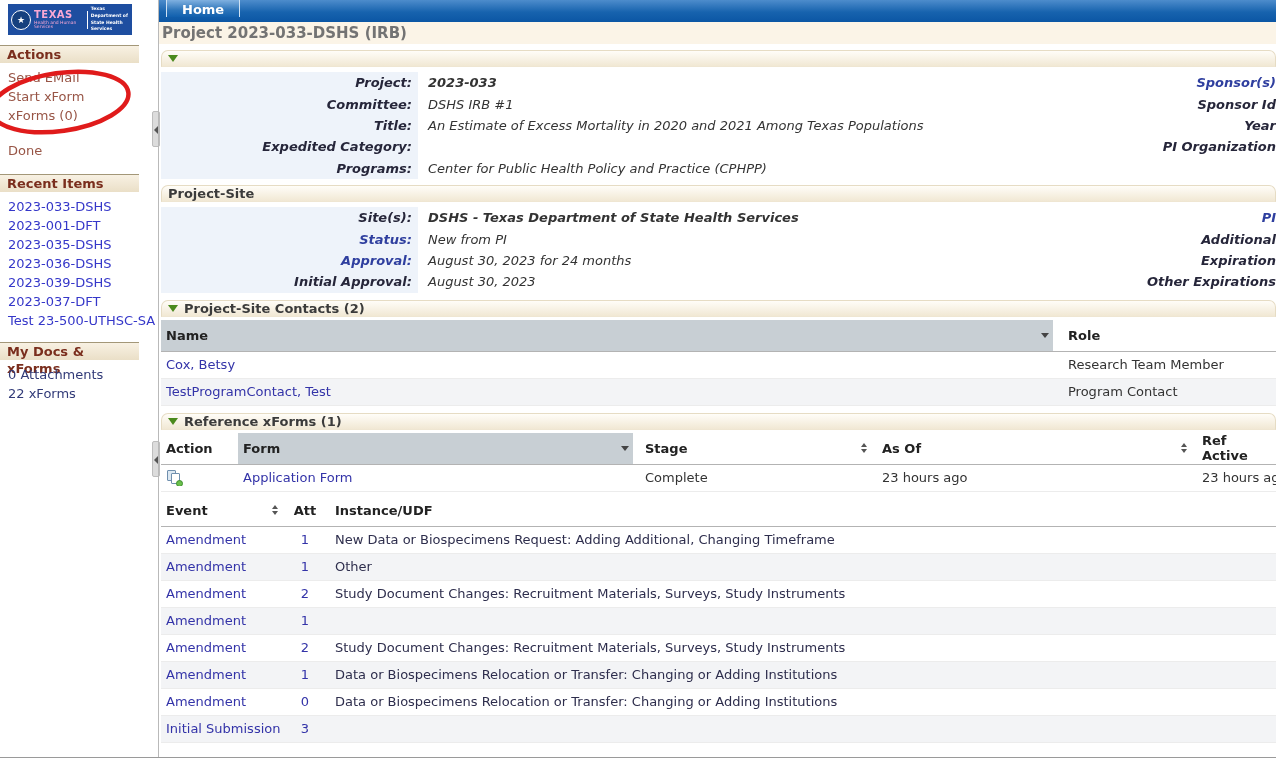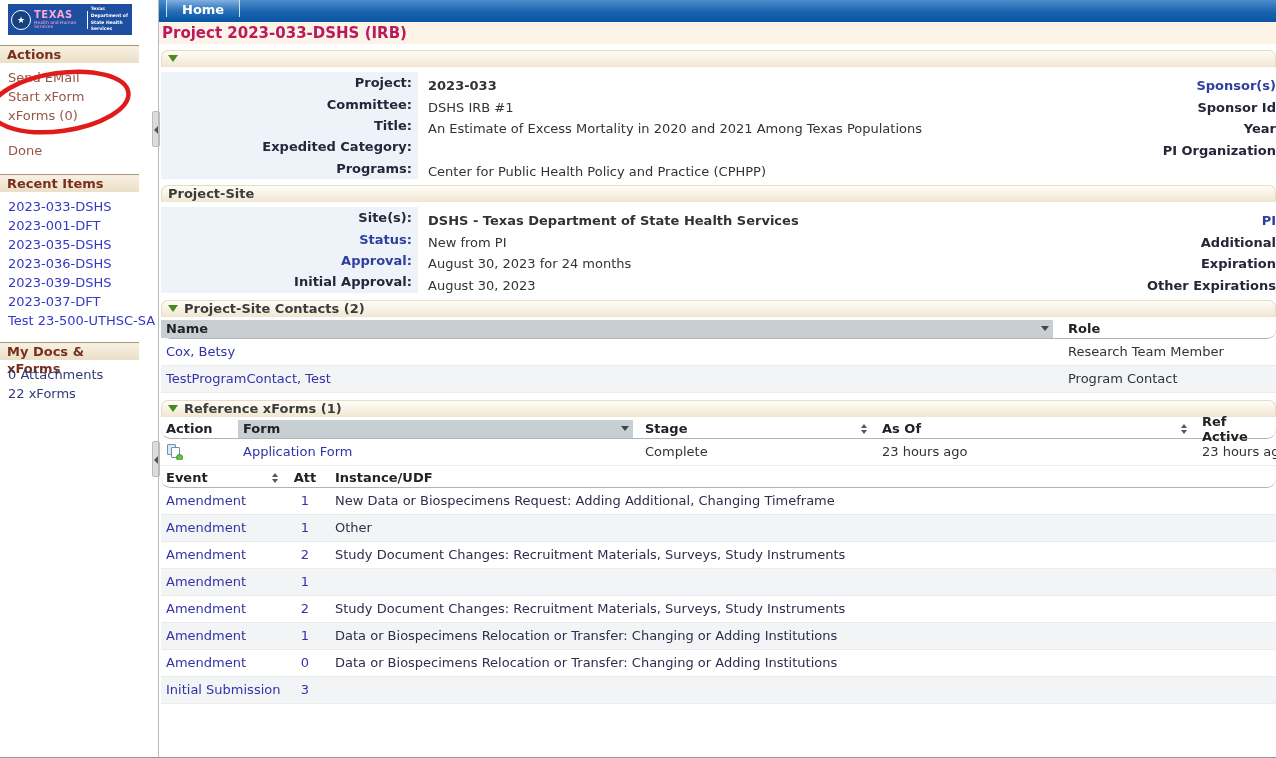--- a/index.html
+++ b/index.html
@@ -36,41 +36,41 @@
     border-top:4px solid transparent; border-bottom:4px solid transparent; border-right:4px solid #555; }
   .handle-1 { top:111px; } .handle-2 { top:441px; }
 
   .bottomline { position:absolute; left:0; right:0; bottom:0; height:1px; background:#9a9a9a; }
 
   
   .main { position:absolute; left:159px; top:0; width:1117px; height:757px; overflow:hidden; }
   .bluebar { height:22px; background:linear-gradient(#539  0%, #4d8ccc 0%, #1763ae 55%, #0b56a4 100%); display:flex; align-items:flex-start; }
   .tab { margin-left:7px; padding:2px 15px 0 15px; color:#fff; font-weight:bold; font-size:13px;
     background:linear-gradient(#7fb0e0,#2d75ba 60%,#1160ae); border-left:1px solid #cfe2f4; border-right:1px solid #cfe2f4; cursor:pointer; }
-  .titlebar { height:22px; background:#fbf4e7; color:#be185d; font-weight:bold; font-size:15px; padding:2px 0 0 3px; }
+  .titlebar { height:22px; background:#fbf4e7; color:#737373; font-weight:bold; font-size:15px; padding:2px 0 0 3px; }
 
   .content { padding-left:2px; }
   .secbar { margin-top:6px; height:17px; display:flex; align-items:center; gap:6px; padding-left:6px;
     background:linear-gradient(#fffdf8,#f1e8d4); border:1px solid #e6dcc4; border-bottom-color:#efe6d2;
     border-radius:7px 7px 0 0; font-weight:bold; color:#3b3b3b; }
   .tri-green { width:0; height:0; border-left:5px solid transparent; border-right:5px solid transparent; border-top:7px solid #4a8a1c; }
   .bar-ref, .bar-events, .bar-contacts { margin-top:7px; }
 
   .details { margin-top:5px; }
-  .drow { display:flex; height:21.4px; align-items:flex-end; }
+  .drow { display:flex; height:21.4px; align-items:center;font-style:italic; }
   .dlabel { width:257px; flex:0 0 auto; height:100%; background:#eef3fa; text-align:right; padding-right:6px;
     font-weight:bold; color:#26263a; display:flex; align-items:center; justify-content:flex-end; white-space:nowrap; }
   .dvalue { padding-left:10px; white-space:nowrap; color:#333; }
   .dright { margin-left:auto; font-weight:bold; color:#26263a; white-space:nowrap; }
   .b { font-weight:bold; }
   .bluelab { color:#2f3f9f; }
 
   
   .tbl { margin-top:3px; }
-  .thead { display:flex; gap:7px; height:19px; align-items:center; border-bottom:1px solid #b3b3b3; font-weight:bold; color:#222;border-radius:10px; }
+  .thead { display:flex; gap:7px; height:32px; align-items:center; border-bottom:1px solid #b3b3b3; font-weight:bold; color:#222; }
   .th { display:flex; align-items:center; height:100%; padding-left:5px; cursor:pointer; }
   .th.gray { background:#c8cfd4; }
   .th .spacer { flex:1; }
   .tr { display:flex; gap:7px; height:27px; align-items:center; border-bottom:1px solid #ececec; }
   .tr.alt { background:#f3f4f6; }
   .td { padding-left:5px; white-space:nowrap; overflow:hidden; }
   .lk { color:#3333a8; text-decoration:none; cursor:pointer; }
 
   .sort-desc { width:0; height:0; border-left:4px solid transparent; border-right:4px solid transparent; border-top:5px solid #444; margin-right:4px; }
   .sort-both { display:inline-flex; flex-direction:column; gap:2px; margin-right:3px; }

